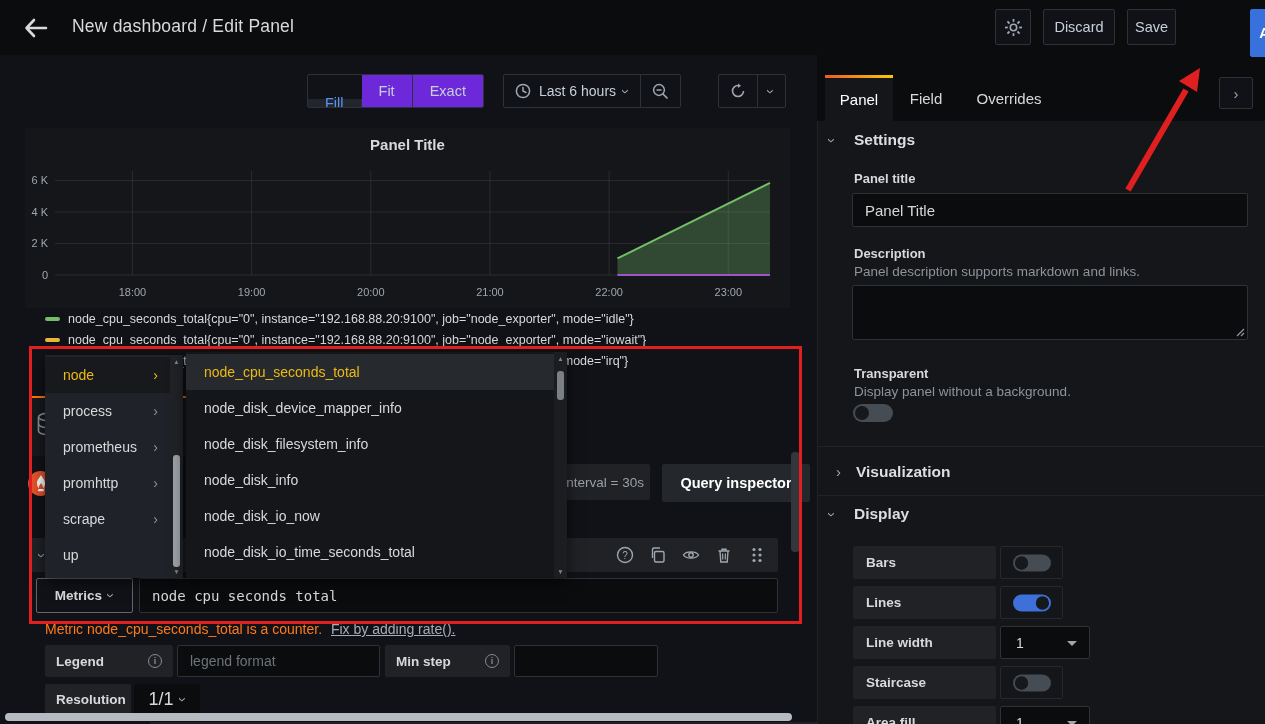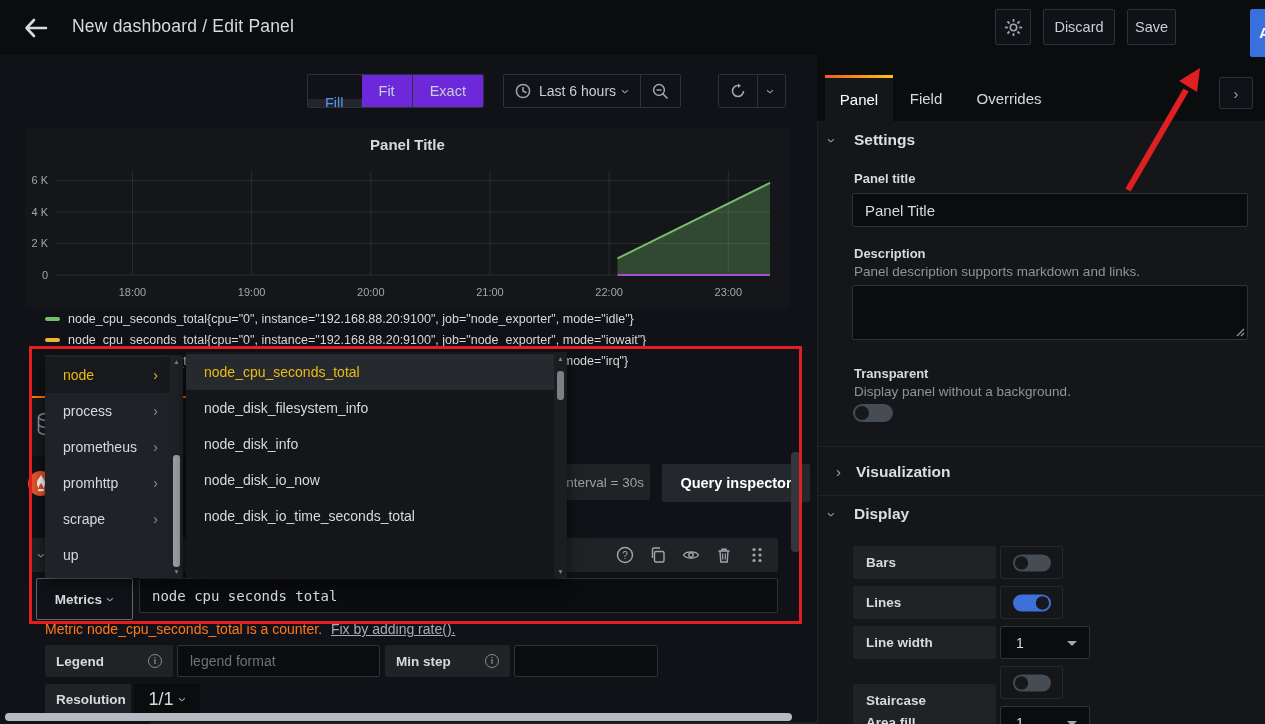--- a/index.html
+++ b/index.html
@@ -227,21 +227,21 @@
             <circle cx="12" cy="3.5" r="1.6"></circle>
           <circle cx="6" cy="9" r="1.6"></circle>
             <circle cx="12" cy="9" r="1.6"></circle>
           <circle cx="6" cy="14.5" r="1.6"></circle>
             <circle cx="12" cy="14.5" r="1.6"></circle>
         </g>
       </svg>
     </div>
   </div>
 
-  <div class="abs" style="left:36px;top:578px;width:97px;height:42px;border:1px solid #62666d;border-radius:2px;display:flex;align-items:center;justify-content:center;gap:7px;background:#111217;cursor:pointer">
+  <div class="abs" style="left:36px;top:578px;width:97px;height:35px;border:1px solid #62666d;border-radius:2px;display:flex;align-items:center;justify-content:center;gap:7px;background:#111217;cursor:pointer">
     <span style="font-size:13.5px;font-weight:600">Metrics</span>
     <span class="chev">›</span>
   </div>
   <input class="input abs" style="left: 139px; top: 578px; width: 639px; height: 35px; font-family: &quot;DejaVu Sans Mono&quot;, monospace; font-size: 14px;" value="node_cpu_seconds_total">
 
   <div class="abs" style="left:45px;top:621px;font-size:14px">
     <span style="color:#ff7a1a">Metric node_cpu_seconds_total is a counter.</span>
     <span style="color:#a6adb5;text-decoration:underline;cursor:pointer;margin-left:5px">Fix by adding rate().</span>
   </div>
 
@@ -298,20 +298,23 @@
       <div class="thumb" style="top:100px;height:112px"></div>
       <div class="dn">▼</div>
     </div>
   </div>
 
   <div class="menu" style="left:186px;top:352px;width:381px;height:226px;background:#141619">
     <div class="items">
       <div class="mitem" style="background:#26292e;color:#ecbb13">
         <span>node_cpu_seconds_total</span>
       </div>
+      <div class="mitem">
+          <span>node_disk_device_mapper_info</span>
+        </div>
       <div class="mitem">
           <span>node_disk_filesystem_info</span>
         </div>
       <div class="mitem">
           <span>node_disk_info</span>
         </div>
       <div class="mitem">
           <span>node_disk_io_now</span>
         </div>
       <div class="mitem">
@@ -370,21 +373,21 @@
   <div class="togglebox" style="top:586px">
     <div class="toggle on" style="transform:scale(.95)"></div>
   </div>
 
   <div class="rowlbl" style="top:626px">Line width</div>
   <div class="selectbox" style="top:626px">
     <span>1</span>
     <span class="caret"></span>
   </div>
 
-  <div class="rowlbl" style="top:684px">Staircase</div>
+  <div class="rowlbl" style="top:666px">Staircase</div>
   <div class="togglebox" style="top:666px">
     <div class="toggle" style="transform:scale(.95)"></div>
   </div>
 
   <div class="rowlbl" style="top:706px">Area fill</div>
   <div class="selectbox" style="top:706px">
     <span>1</span>
     <span class="caret"></span>
   </div>
 

